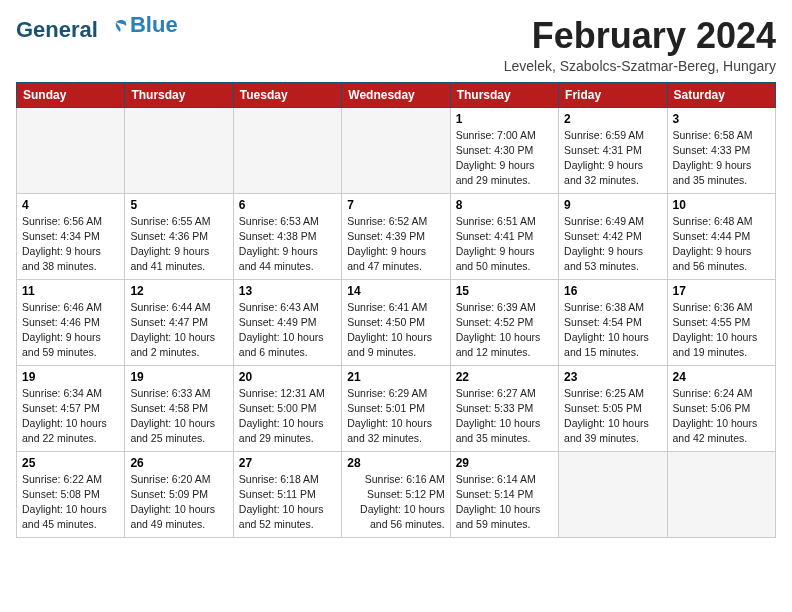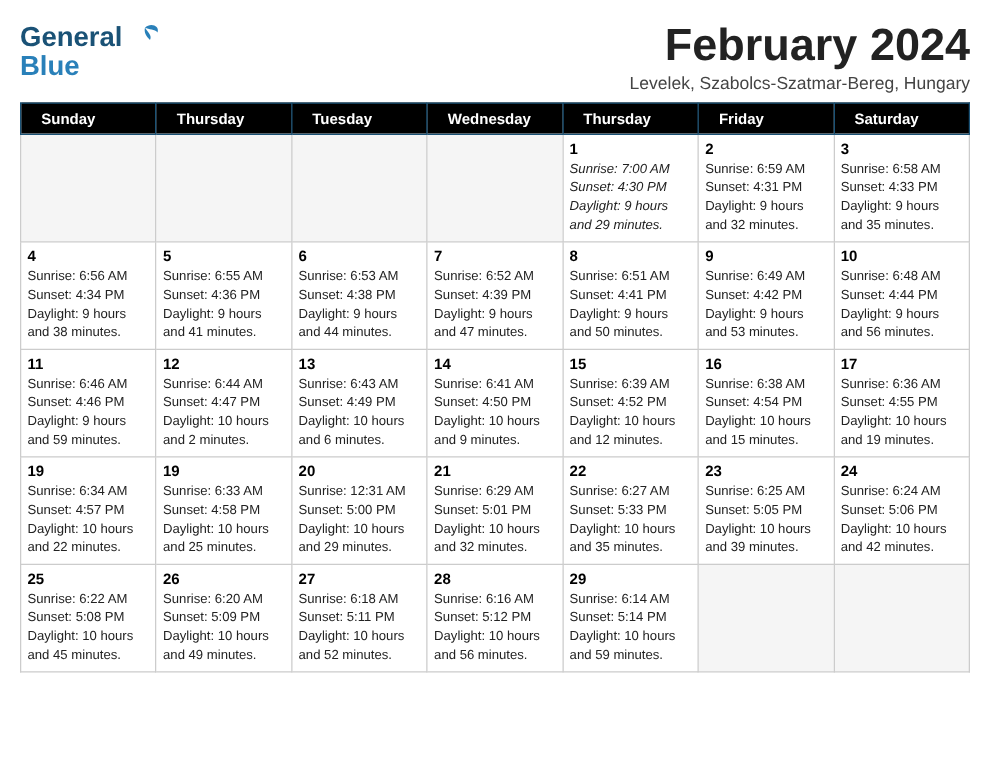--- a/index.html
+++ b/index.html
@@ -11,21 +11,20 @@
       padding: 16px;
     }
     .header {
       display: flex;
       align-items: flex-start;
       justify-content: space-between;
       margin-bottom: 8px;
     }
     .logo {
       display: flex;
-      flex-direction: column;
       align-items: flex-start;
     }
     .logo-row {
       display: flex;
       align-items: center;
       gap: 2px;
     }
     .title-area {
       text-align: right;
     }
@@ -39,24 +38,24 @@
       font-size: 14px;
       color: #444;
       margin-top: 2px;
     }
     .calendar {
       width: 100%;
       border-collapse: collapse;
       font-size: 11px;
     }
     .calendar th {
-      background: #000000;
+      background: #b91c1c;
       color: #fff;
       text-align: left;
-      padding: 5px 16px;
+      padding: 5px 6px;
       font-size: 12px;
       font-weight: bold;
       border: 1px solid #1a5276;
     }
     .calendar td {
       border: 1px solid #ccc;
       vertical-align: top;
       padding: 4px 5px;
       width: 108px;
       min-height: 80px;
@@ -113,21 +112,21 @@
       </tr>
   </thead>
   <tbody id="calendar-body">
   <tr class="week-row">
         <td class="empty"></td>
         <td class="empty"></td>
         <td class="empty"></td>
         <td class="empty"></td>
         <td>
           <span class="day-number">1</span>
-          <div class="day-info" style="white-space: pre-line; font-style: italic;">Sunrise: 7:00 AM
+          <div class="day-info" style="white-space: pre-line;">Sunrise: 7:00 AM
 Sunset: 4:30 PM
 Daylight: 9 hours
 and 29 minutes.</div>
         </td>
         <td>
           <span class="day-number">2</span>
           <div class="day-info" style="white-space: pre-line;">Sunrise: 6:59 AM
 Sunset: 4:31 PM
 Daylight: 9 hours
 and 32 minutes.</div>
@@ -310,21 +309,21 @@
         </td>
         <td>
           <span class="day-number">27</span>
           <div class="day-info" style="white-space: pre-line;">Sunrise: 6:18 AM
 Sunset: 5:11 PM
 Daylight: 10 hours
 and 52 minutes.</div>
         </td>
         <td>
           <span class="day-number">28</span>
-          <div class="day-info" style="white-space: pre-line;">Sunrise: 6:16 AM
+          <div class="day-info" style="white-space: pre-line; text-align: right;">Sunrise: 6:16 AM
 Sunset: 5:12 PM
 Daylight: 10 hours
 and 56 minutes.</div>
         </td>
         <td>
           <span class="day-number">29</span>
           <div class="day-info" style="white-space: pre-line;">Sunrise: 6:14 AM
 Sunset: 5:14 PM
 Daylight: 10 hours
 and 59 minutes.</div>

